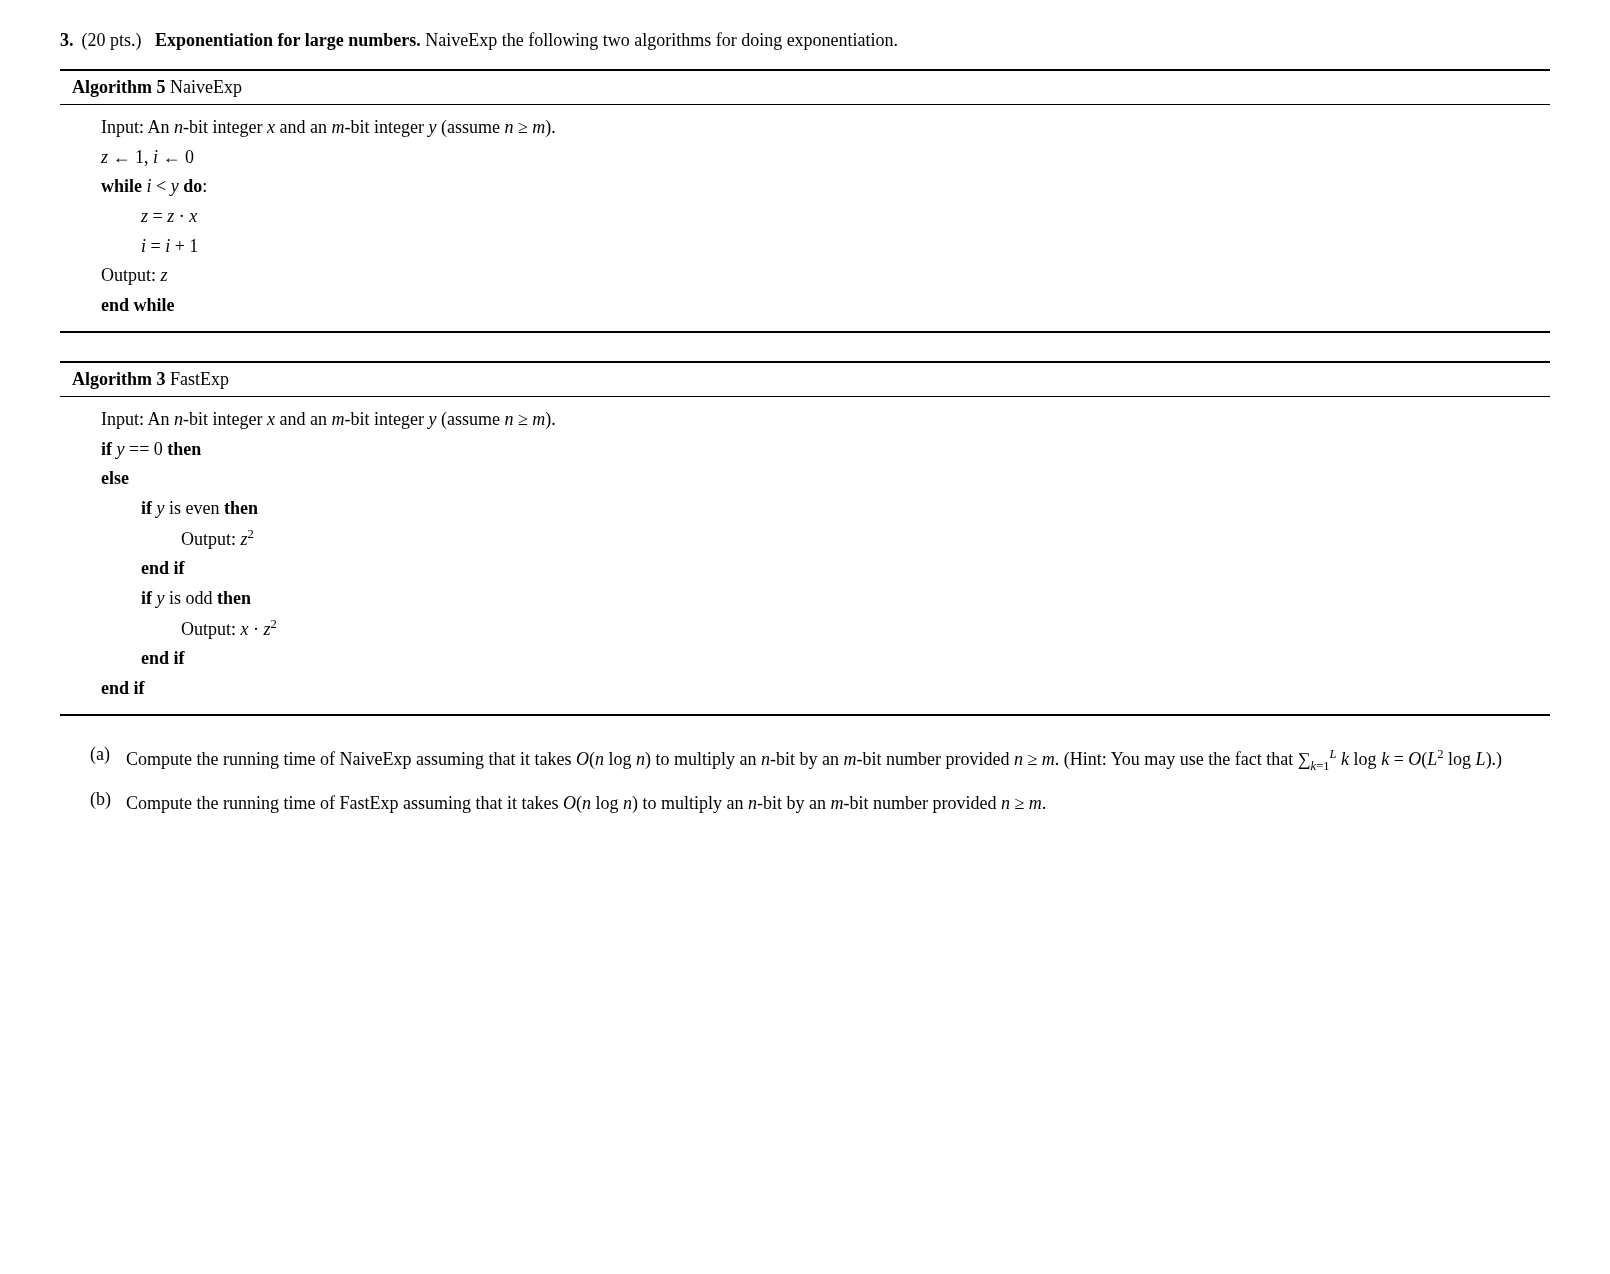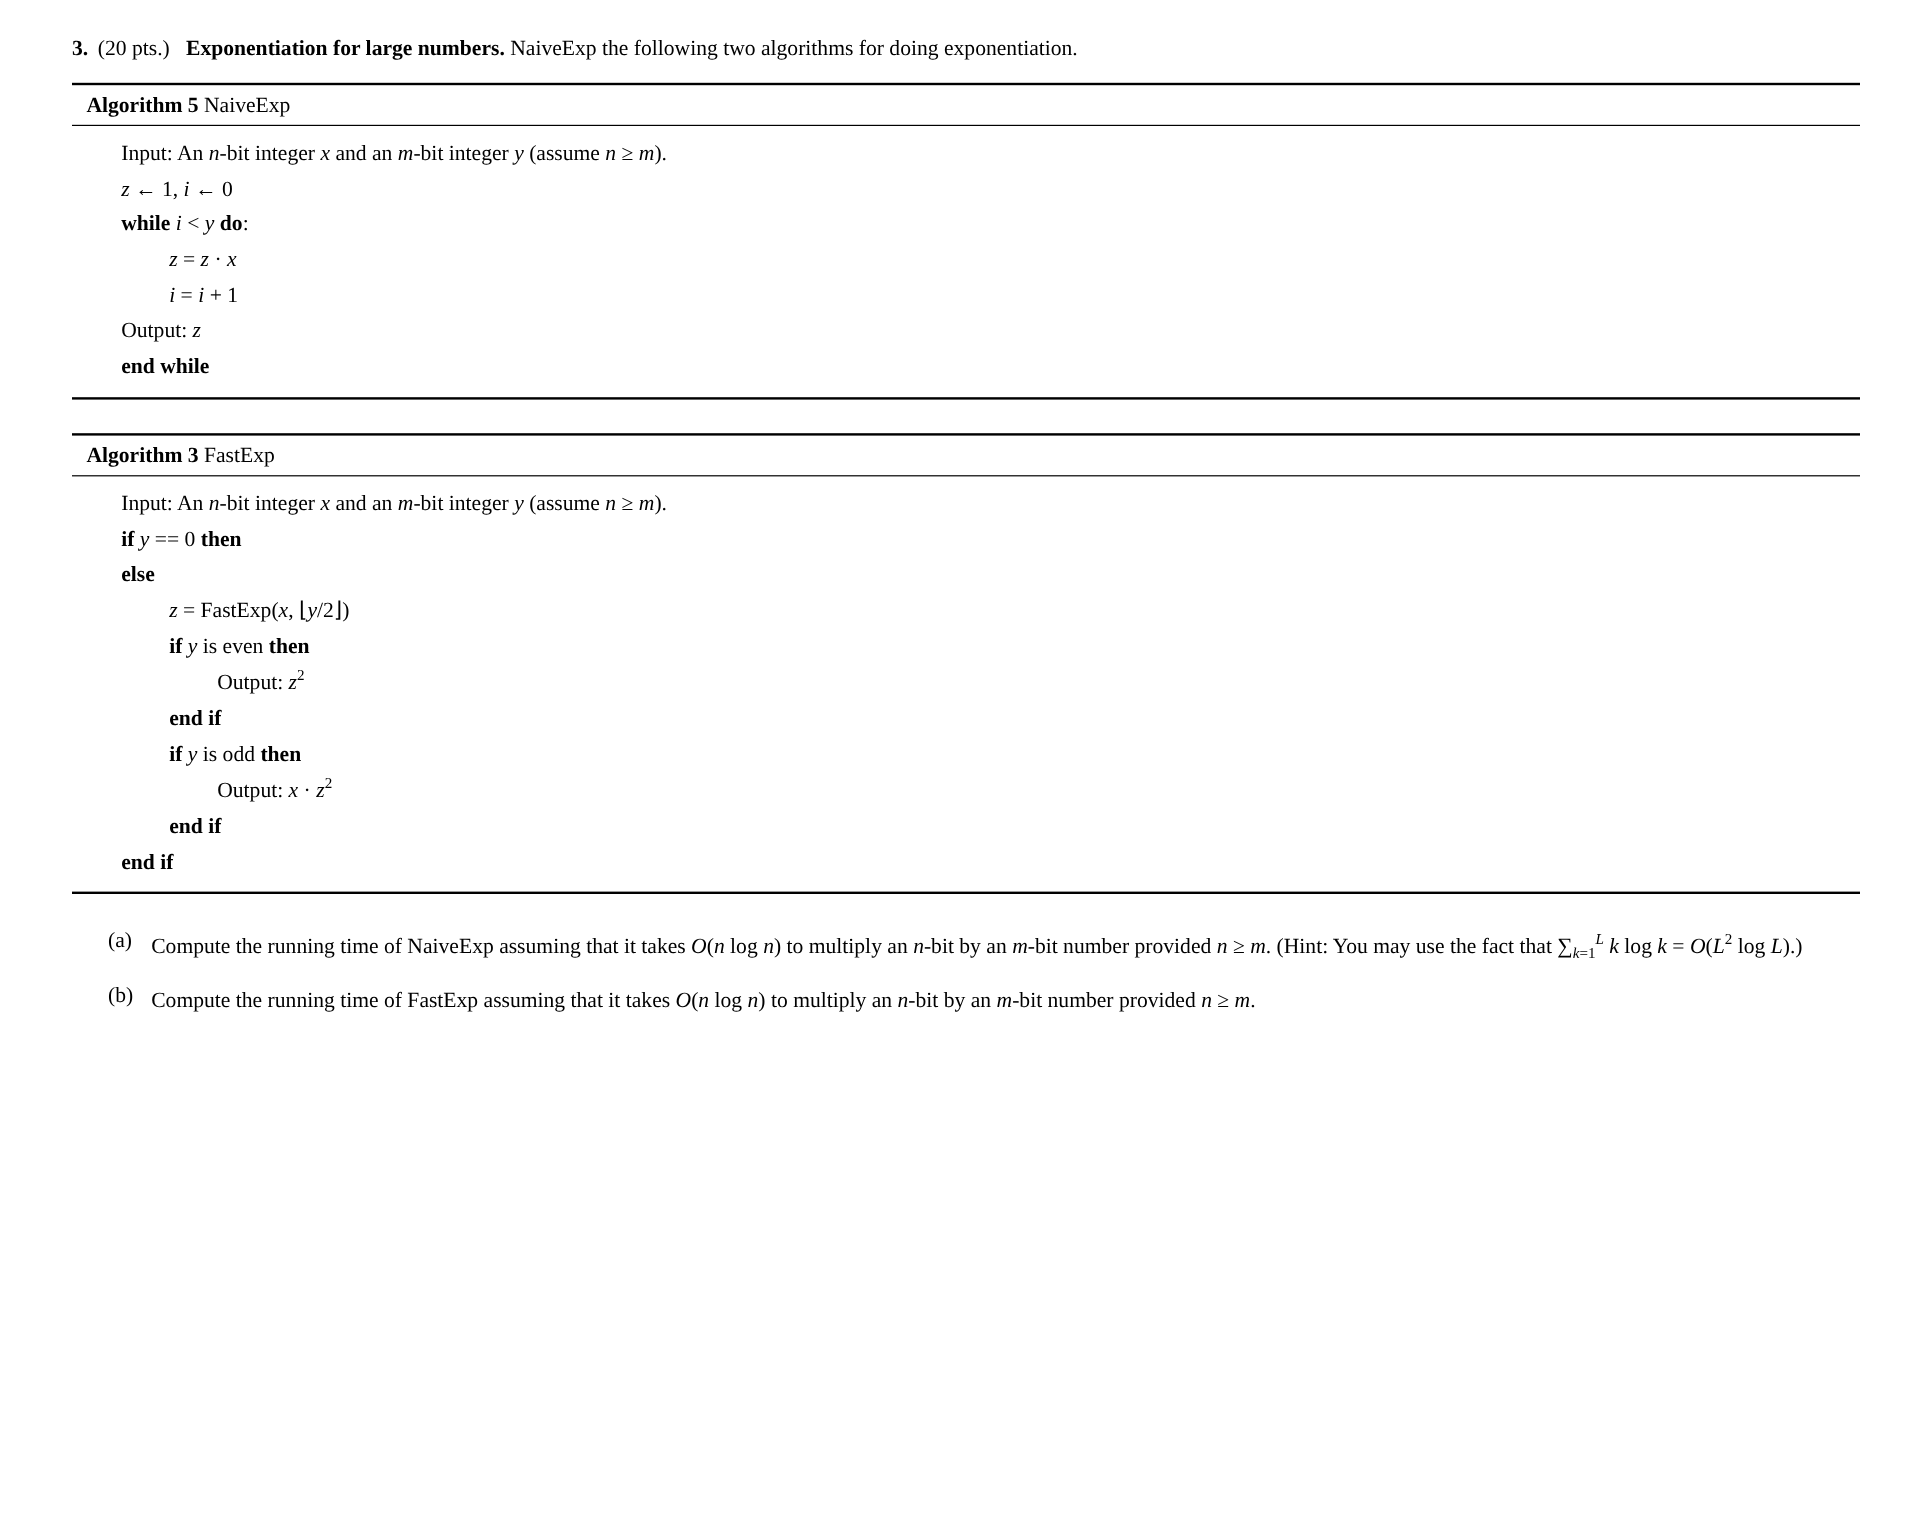--- a/index.html
+++ b/index.html
@@ -155,23 +155,20 @@
 
     <div class="alg-line">
       <span class="bold-keyword">if</span> <em>y</em> == 0 <span class="bold-keyword">then</span>
     </div>
 
 
     <div class="alg-line">
       <span class="bold-keyword">else</span>
     </div>
 
-    <div class="alg-line indent1">
-      <em>z</em> = FastExp(<em>x</em>, ⌊<em>y</em>/2⌋)
-    </div>
 
     <div class="alg-line indent1">
       <span class="bold-keyword">if</span> <em>y</em> is even <span class="bold-keyword">then</span>
     </div>
 
     <div class="alg-line indent2">
       Output: <em>z</em><sup>2</sup>
     </div>
 
     <div class="alg-line indent1">

